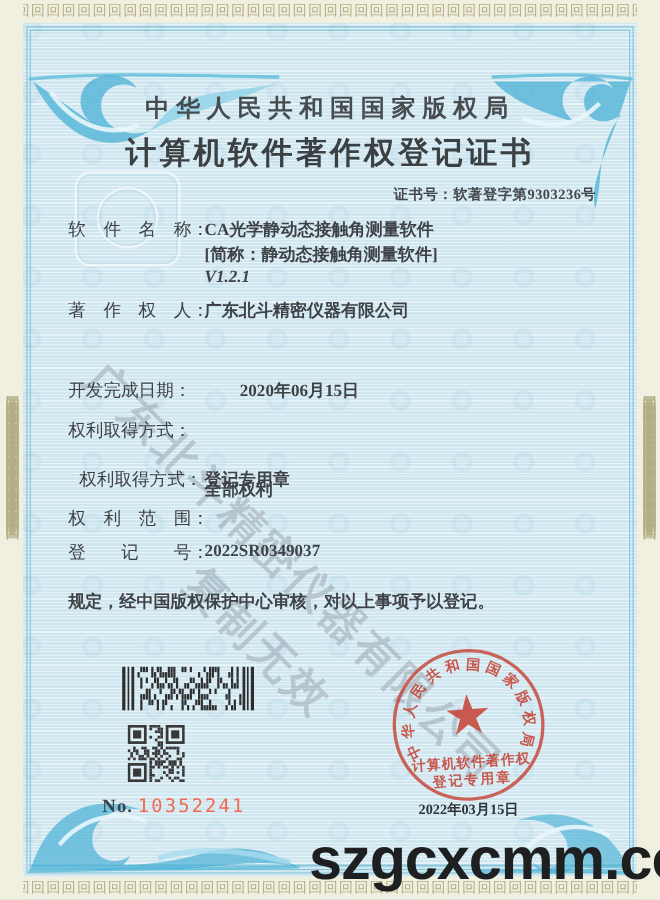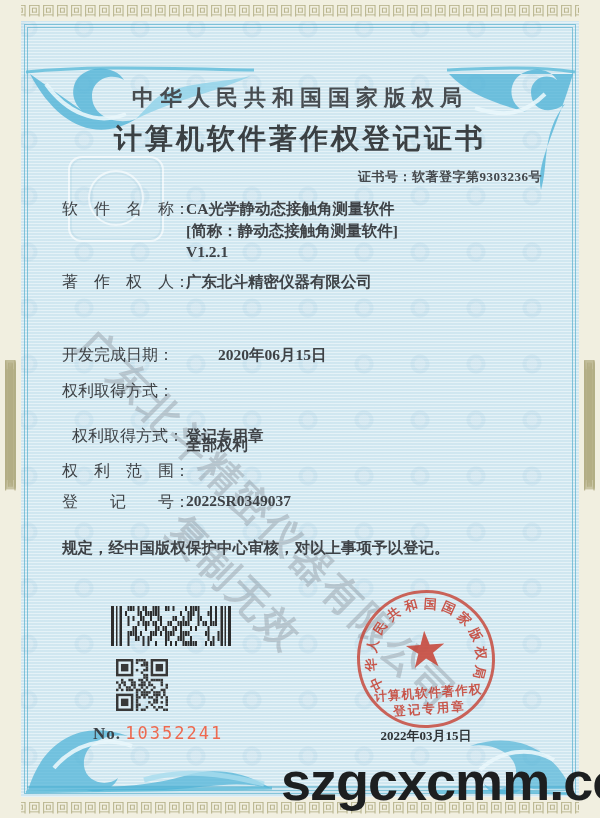--- a/index.html
+++ b/index.html
@@ -122,21 +122,21 @@
   <div class="wm" style="left:104px;top:318px;">广东北斗精密仪器有限公司</div>
   <div class="wm" style="left:193px;top:503px;">复制无效</div>
 
   <div class="authority">中华人民共和国国家版权局</div>
   <div class="cert-title">计算机软件著作权登记证书</div>
   <div class="cert-no"><span>证书号：</span><span>软著登字第9303236号</span></div>
 
   <div class="lab" style="top:199px;">软　件　名　称：</div>
   <div class="val" style="top:221px;">[简称：静动态接触角测量软件]</div>
   <div class="val" style="top:199px;">CA光学静动态接触角测量软件</div>
-  <div class="val" style="top:243px;">V1.2.1</div>
+  <div class="val" style="top:243px;font-style:italic;">V1.2.1</div>
 
   <div class="lab" style="top:272px;">著　作　权　人：</div>
   <div class="val" style="top:272px;">广东北斗精密仪器有限公司</div>
 
   <div class="lab" style="top:345px;">开发完成日期：</div>
   <div class="val" style="top:345px;margin-left:32px;">2020年06月15日</div>
 
   <div class="lab" style="top:381px;">权利取得方式：</div>
 
   <div class="lab" style="top:426px;margin-left:10px;">权利取得方式：</div>

